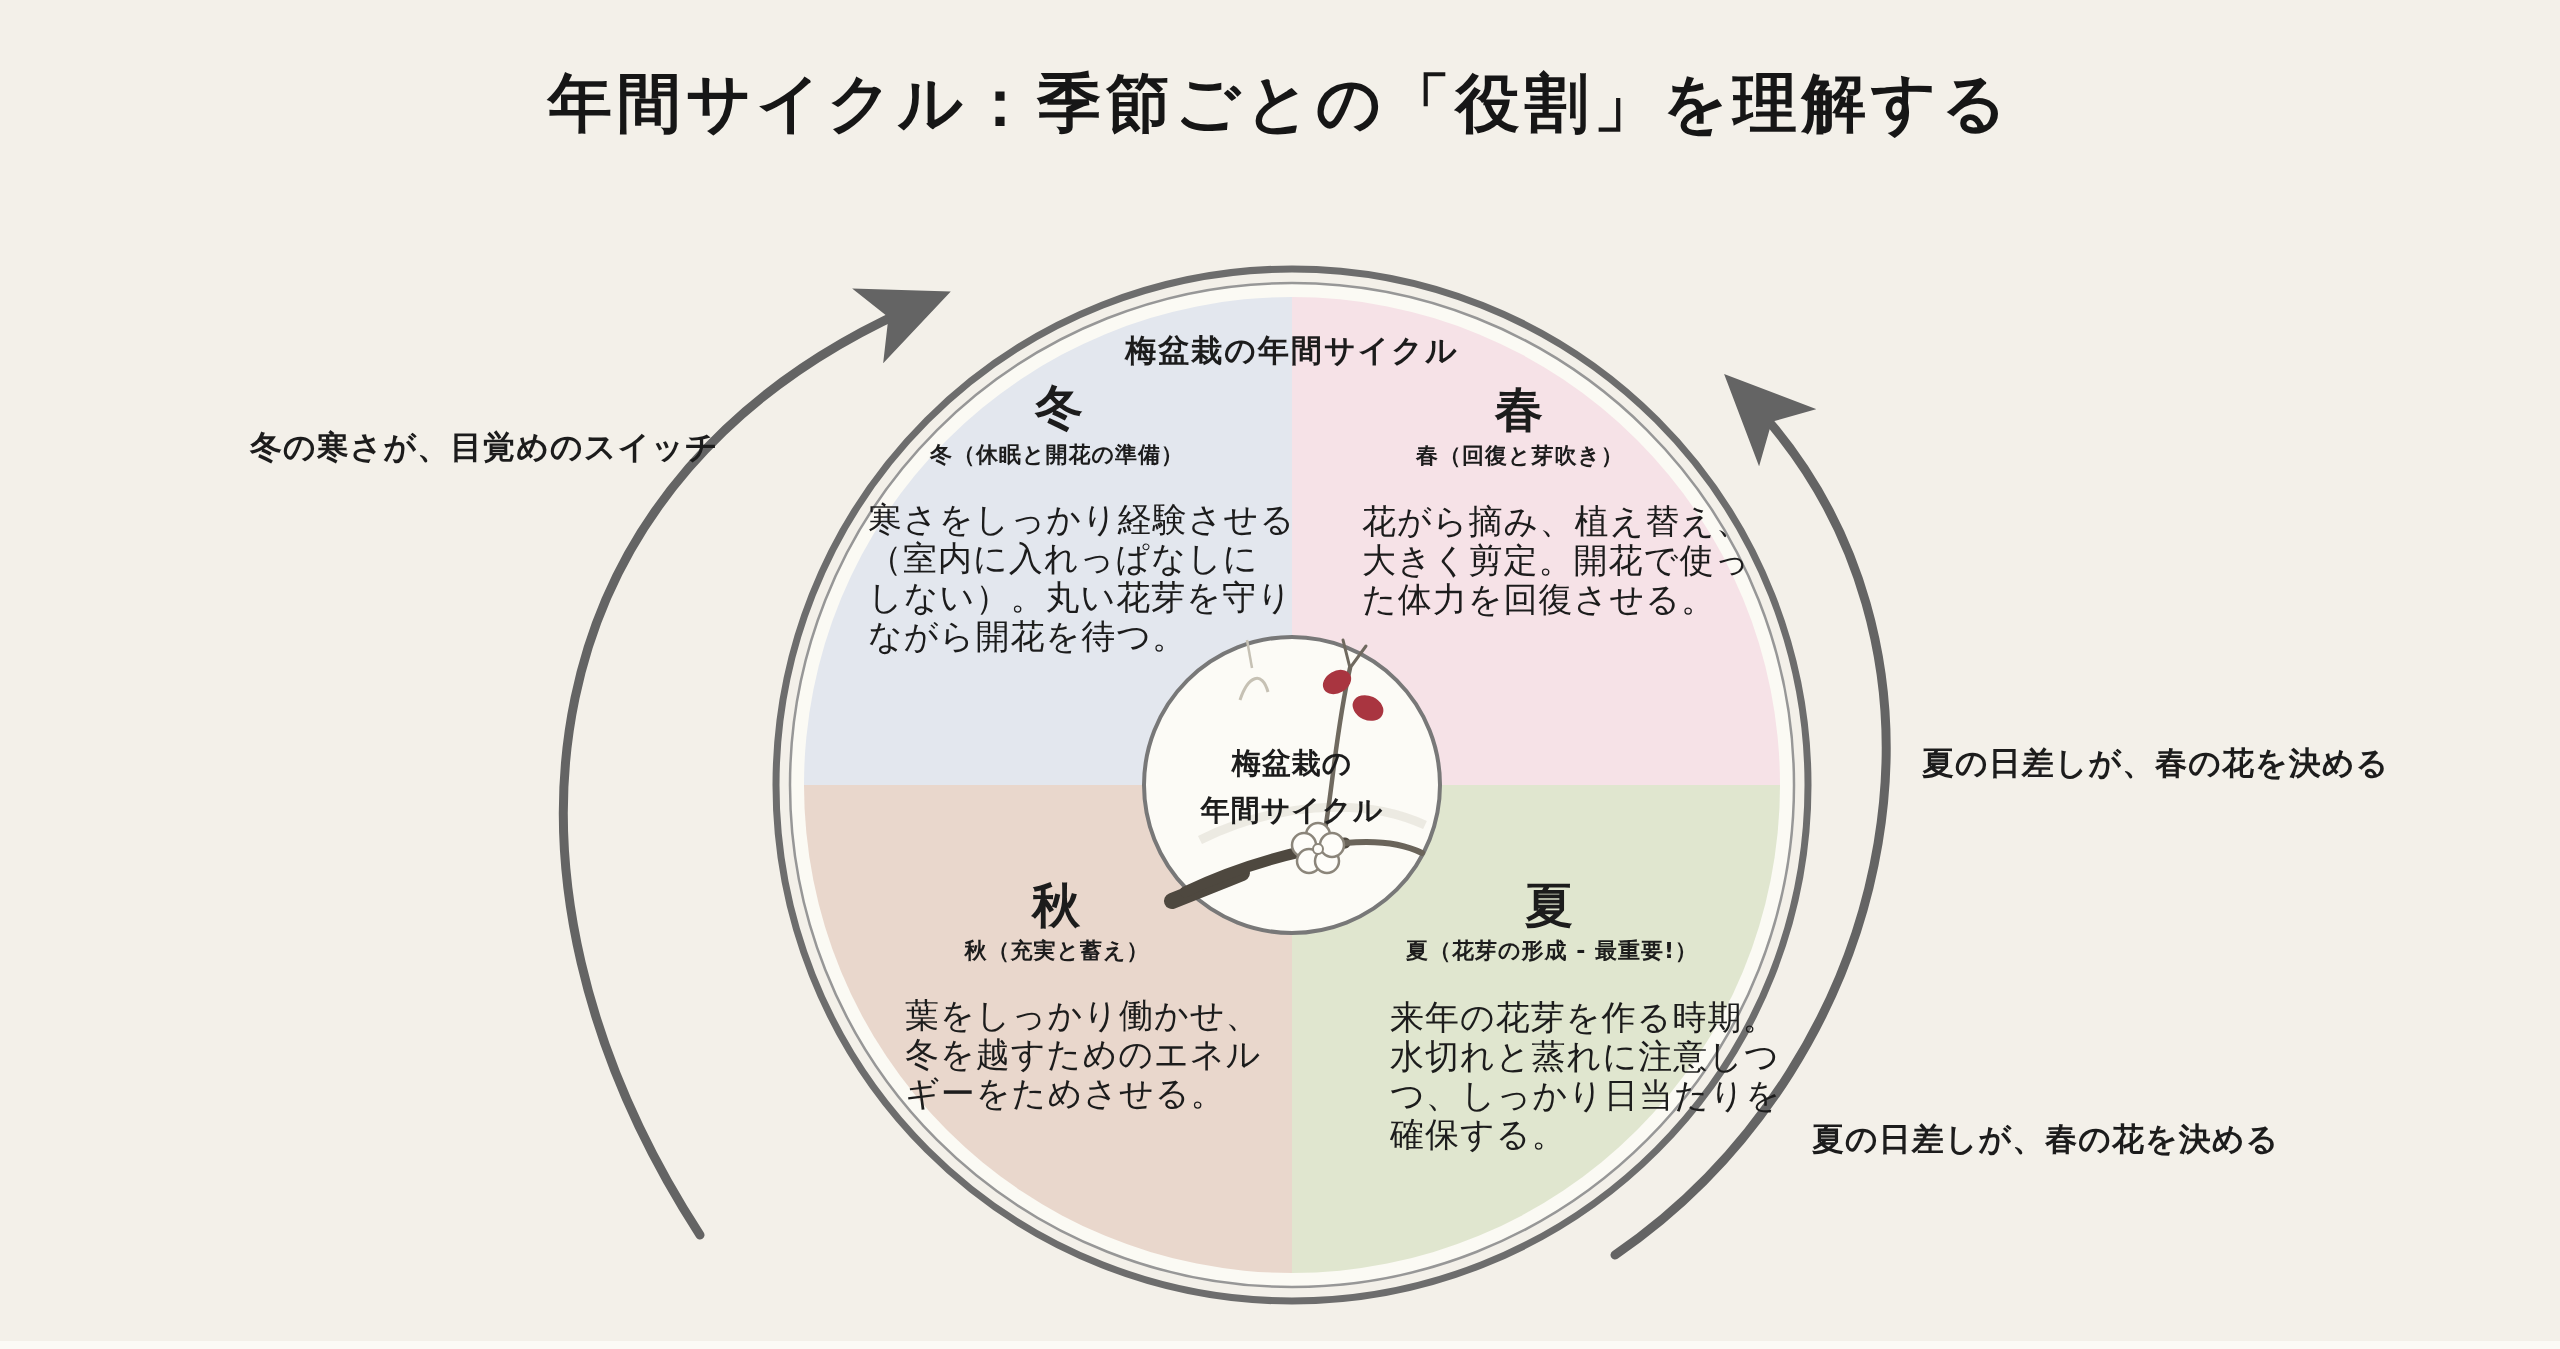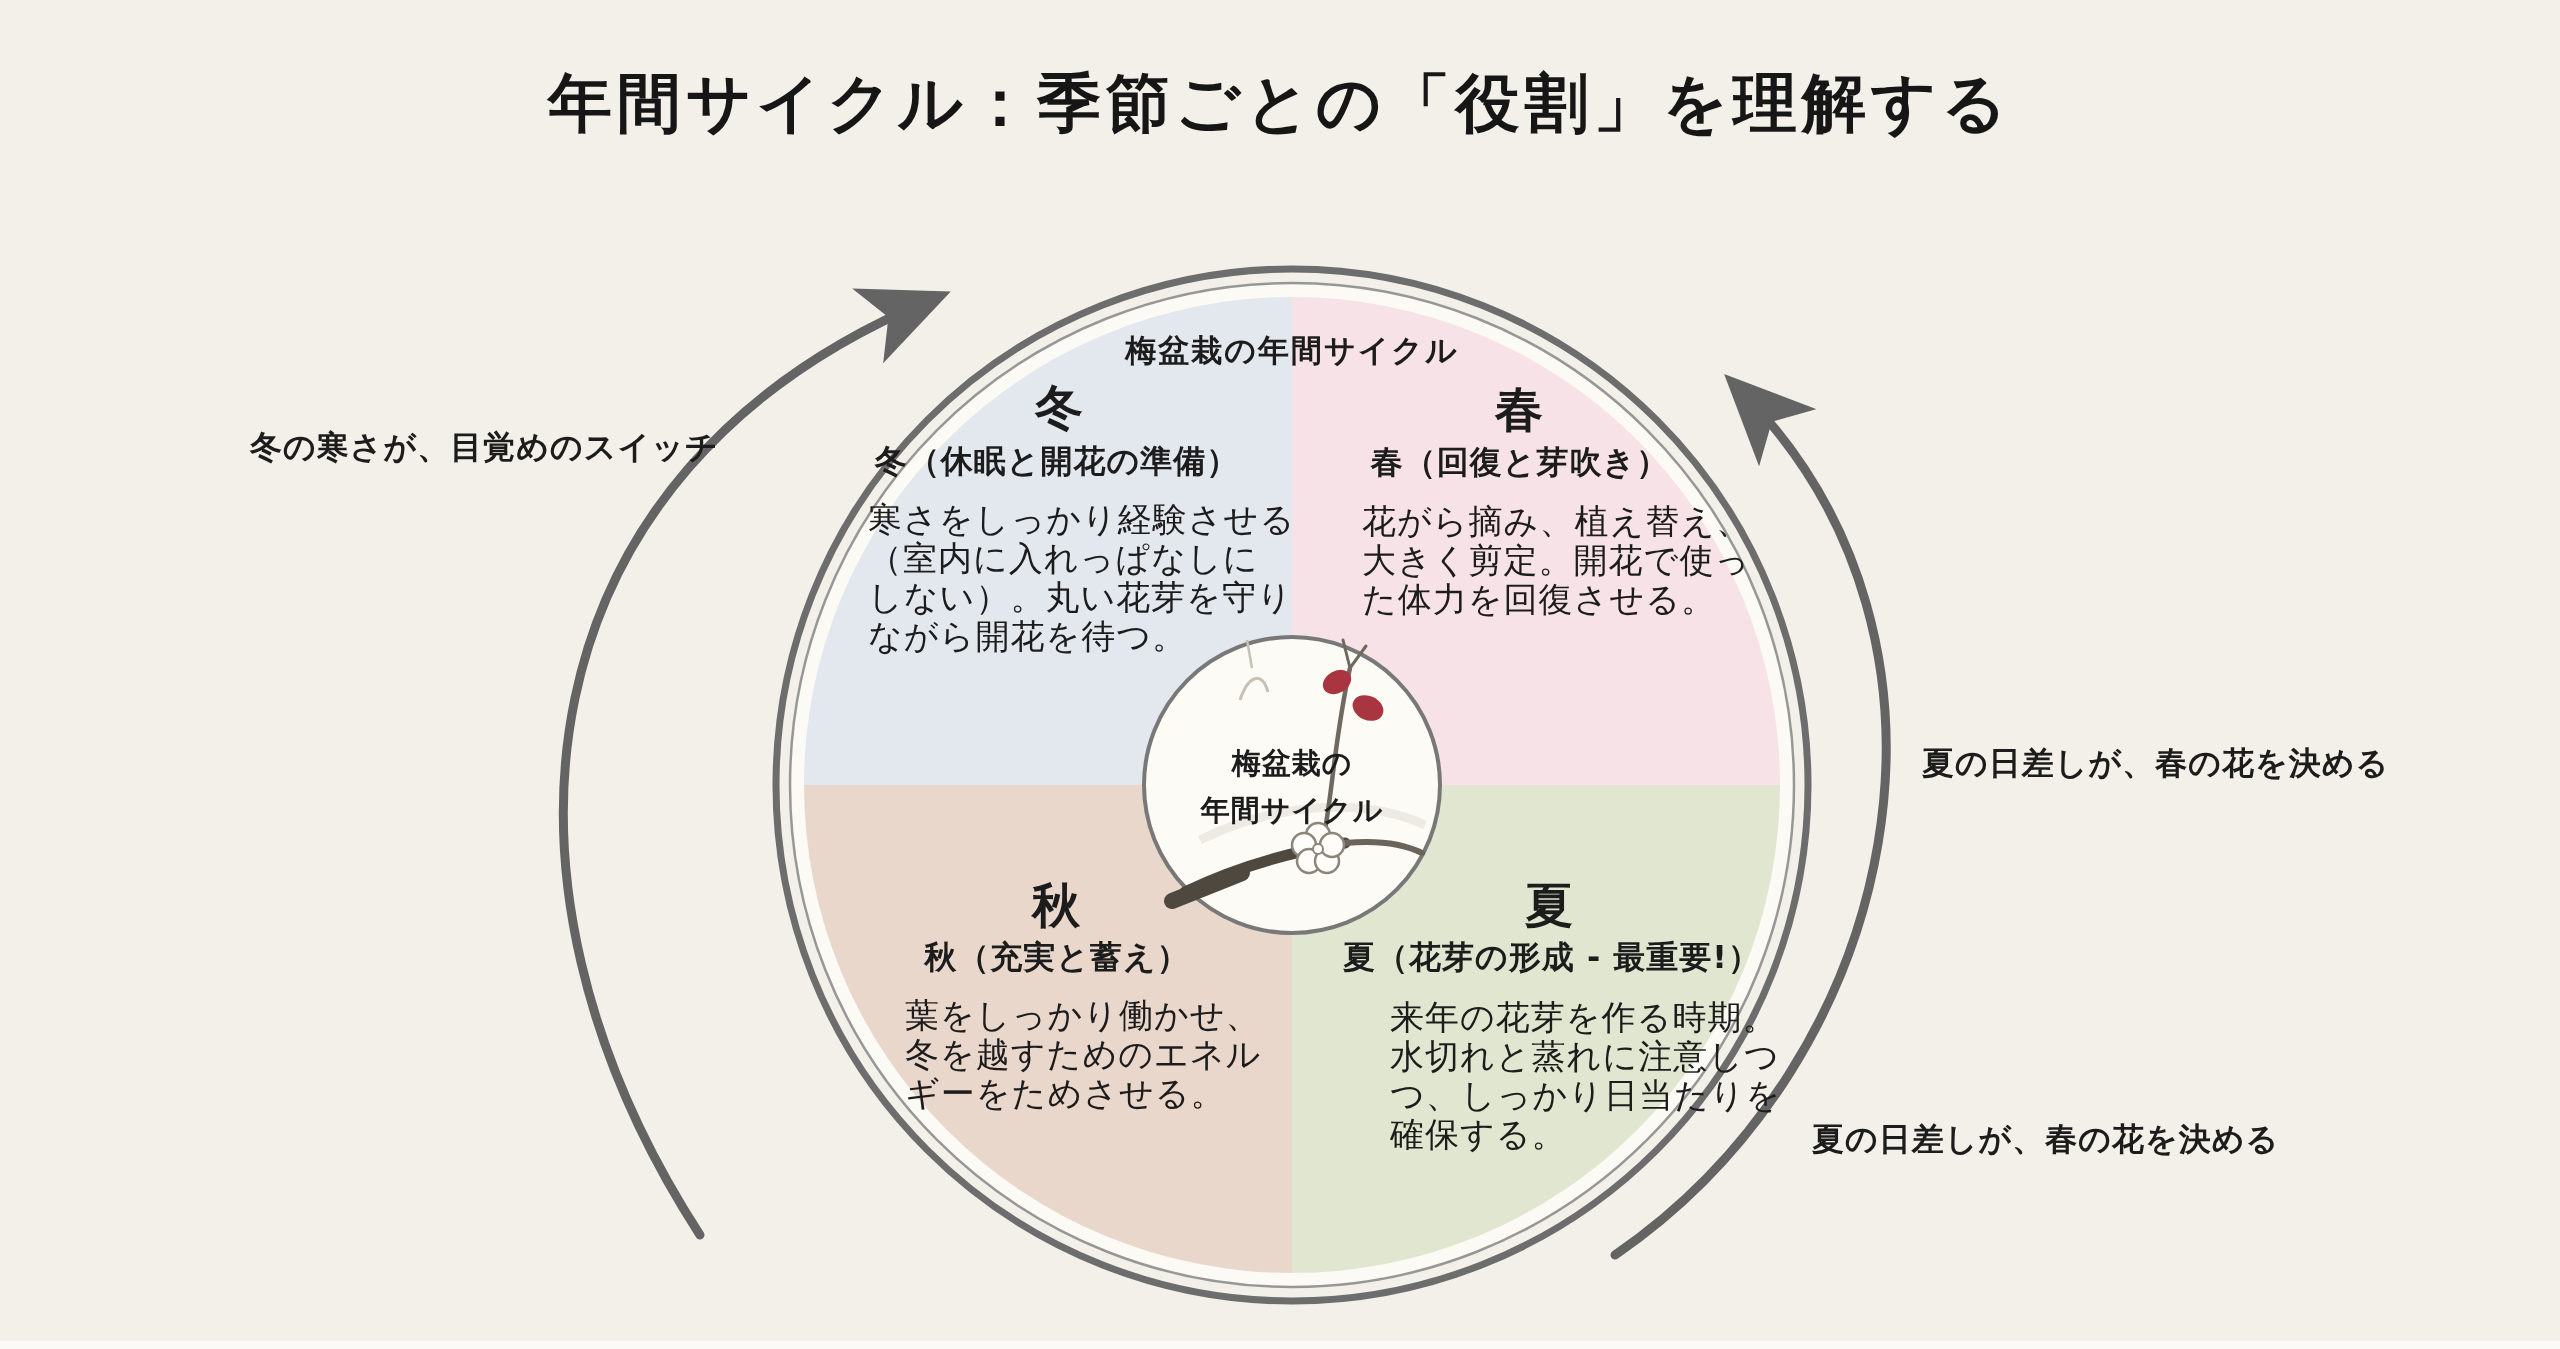--- a/index.html
+++ b/index.html
@@ -19,21 +19,21 @@
     white-space:nowrap;color:#161616;margin-top:20px;
   }
   .top-label{
     top:330px;left:1292px;
     font-size:31px;font-weight:700;letter-spacing:2px;white-space:nowrap;
   }
   .season{
     font-size:48px;font-weight:700;letter-spacing:2px;white-space:nowrap;
   }
   .subtitle{
-    font-size:32px;font-weight:700;letter-spacing:1px;white-space:nowrap;
+    font-size:22px;font-weight:700;letter-spacing:1px;white-space:nowrap;
   }
   .body-text{
     font-size:34px;font-weight:500;line-height:39px;
     white-space:pre-line;text-align:left;letter-spacing:1px;
   }
   .caption{
     font-size:32px;font-weight:700;letter-spacing:1px;white-space:nowrap;
   }
   .center-label{
     top:740px;left:1292px;

